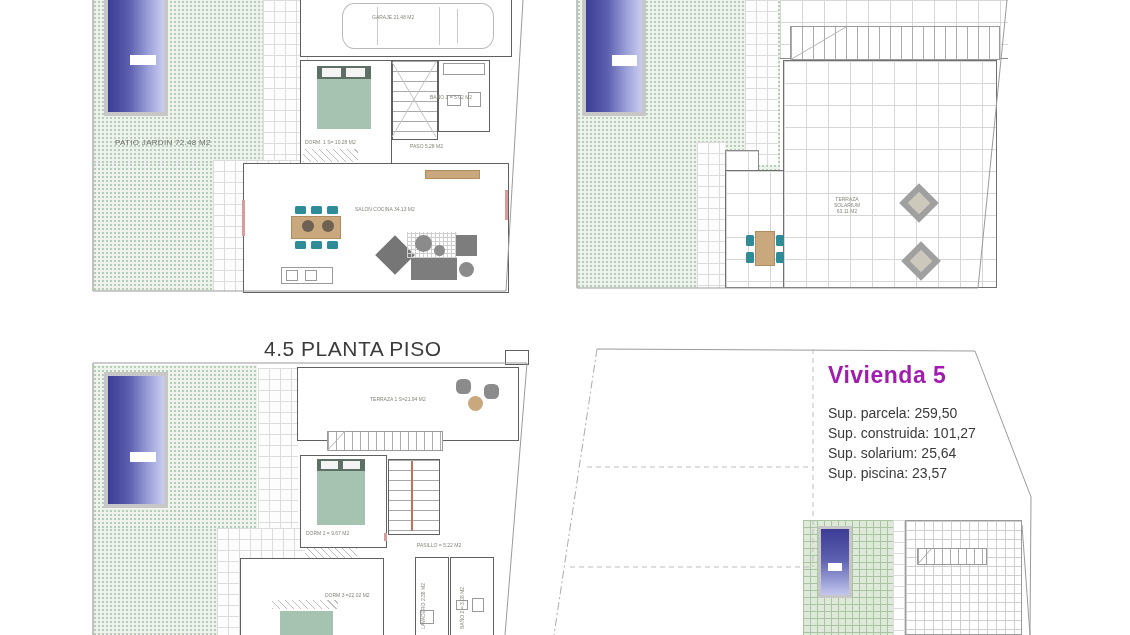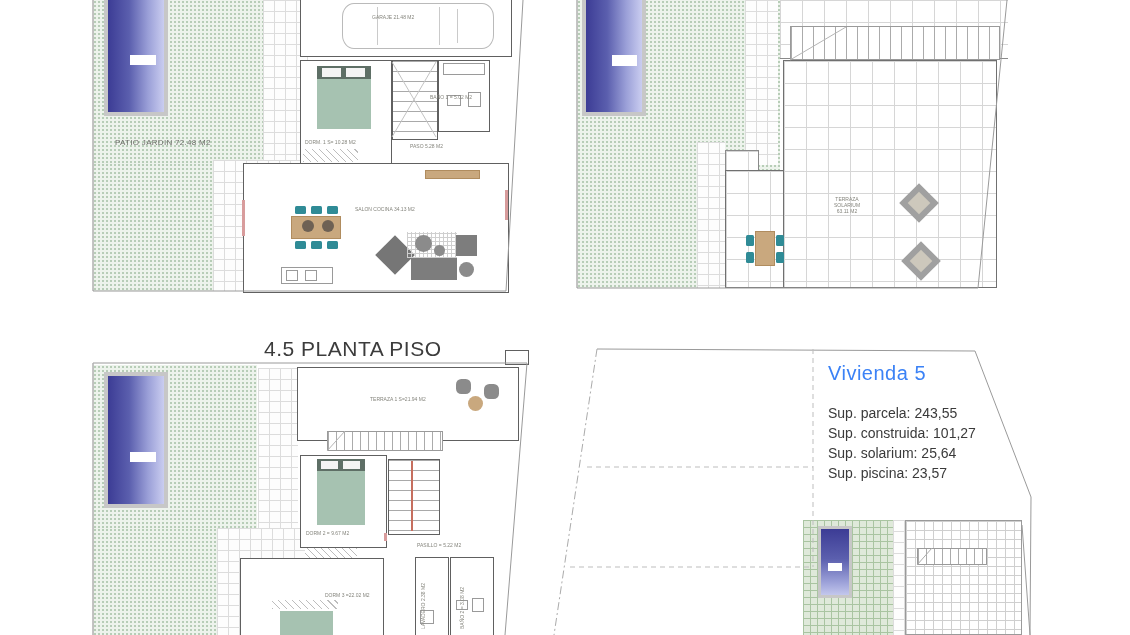--- a/index.html
+++ b/index.html
@@ -28,21 +28,21 @@
   .sofa{background:#7d7d7d;} .gcirc{background:#8b8b8b;border-radius:50%;}
   .tan{background:#c9a87e;border:1px solid #b08c5e;box-sizing:border-box;}
   .diam{transform:rotate(45deg);background:#a0a0a0;}
   .diamin{position:absolute;background:#cdc8bc;}
   .redjamb{background:#d89c9c;}
   .fix{border:1px solid #9a9a9a;background:#fff;box-sizing:border-box;}
   .lbl{position:absolute;font-size:5px;color:#85857d;white-space:nowrap;letter-spacing:0;}
   .lblv{writing-mode:vertical-rl;transform:rotate(180deg);}
   .patiolbl{position:absolute;font-size:8px;color:#6d6d68;letter-spacing:0.3px;white-space:nowrap;}
   .plan-title{position:absolute;font-size:21px;color:#3c3c3c;letter-spacing:0.5px;white-space:nowrap;}
-  .viv-title{position:absolute;font-size:20px;font-weight:normal;color:#3b82f6;letter-spacing:0.5px;white-space:nowrap;}
+  .viv-title{position:absolute;font-size:23px;font-weight:bold;color:#a21caf;letter-spacing:0.5px;white-space:nowrap;}
   .viv-stats{position:absolute;font-size:14px;color:#3a3a3a;line-height:20px;white-space:nowrap;}
   .plotnum{position:absolute;font-size:12px;color:#3a3a3a;white-space:nowrap;}
   .sol-lbl{position:absolute;font-size:5px;color:#85857d;line-height:6px;text-align:center;white-space:nowrap;}
   svg.overlay{position:absolute;left:0;top:0;pointer-events:none;}
 </style>
 </head>
 <body>
 
 <div id="canvas">
 
@@ -176,21 +176,21 @@
   <div class="abs hatchd" style="left:272px;top:600px;width:66px;height:9px"></div>
   <div class="abs bedbody" style="left:280px;top:611px;width:53px;height:24px"></div>
   <div class="abs fix" style="left:420px;top:610px;width:14px;height:14px"></div>
   <div class="abs fix" style="left:456px;top:600px;width:12px;height:10px"></div>
   <div class="abs fix" style="left:472px;top:598px;width:12px;height:14px"></div>
   <div class="lbl lblv" style="left:420px;top:583px;height:46px">LAVADERO 2.38 M2</div>
   <div class="lbl lblv" style="left:459px;top:583px;height:46px">BAÑO 2 = 3.08 M2</div>
 
   <div class="viv-title" style="left:828px;top:362px">Vivienda 5</div>
   <div class="viv-stats" style="left:828px;top:403px">
-    <div>Sup. parcela: 243,55</div>
+    <div>Sup. parcela: 259,50</div>
     <div>Sup. construida: 101,27</div>
     <div>Sup. solarium: 25,64</div>
     <div>Sup. piscina: 23,57</div>
   </div>
   <div class="plotnum" style="left:1000px;top:581px">4.5</div>
 
   <div class="abs greengrid" style="left:803px;top:520px;width:102px;height:115px"></div>
   <div class="abs tiles" style="left:893px;top:520px;width:14px;height:115px"></div>
   <div class="abs grid9" style="left:905px;top:520px;width:117px;height:115px;border:1px solid #9a9a9a;box-sizing:border-box"></div>
   <div class="abs stairsVs" style="left:917px;top:548px;width:70px;height:17px;background-color:#fff;border:1px solid #9a9a9a;box-sizing:border-box"></div>

